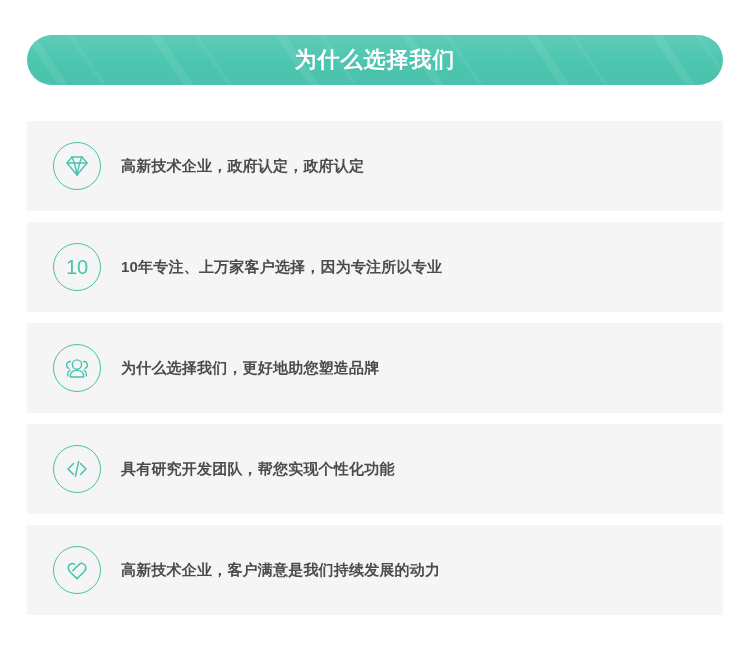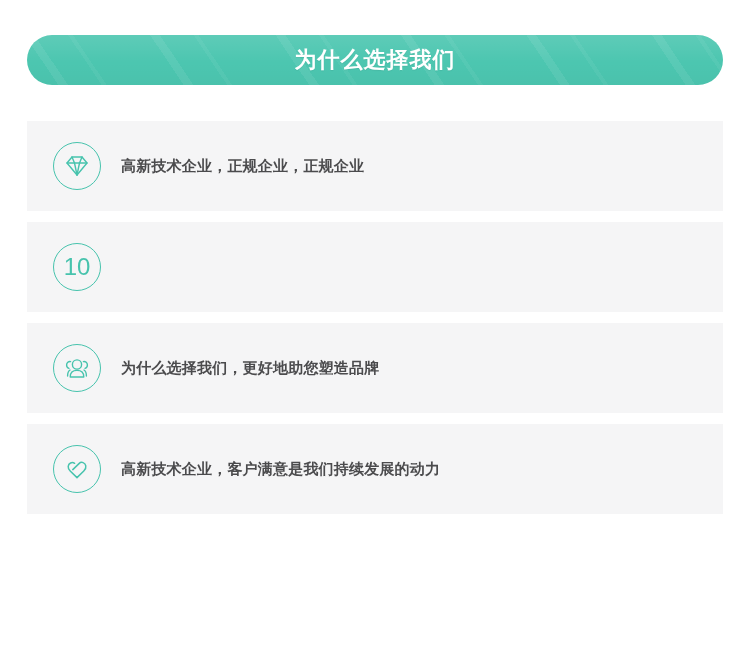--- a/index.html
+++ b/index.html
@@ -95,21 +95,21 @@
     display: flex;
     align-items: center;
     justify-content: center;
     box-sizing: border-box;
     color: #47c3ad;
   }
   .feature-icon svg {
     display: block;
   }
   .feature-icon .num-label {
-    font-size: 24px;
+    font-size: 20px;
     font-weight: normal;
     color: #47c3ad;
     letter-spacing: 0px;
     line-height: 1;
   }
   .feature-text {
     font-size: 15px;
     font-weight: bold;
     color: #4b4b4d;
     letter-spacing: 0.2px;
@@ -131,43 +131,54 @@
 
     <div class="feature-row">
       <span class="feature-icon">
         <svg width="28" height="28" viewBox="0 0 28 28" fill="none" stroke="currentColor" stroke-width="1.4" stroke-linejoin="round" stroke-linecap="round">
           <path d="M4 11 L9 5 L19 5 L24 11 L14 23 Z"></path>
           <path d="M4 11 L24 11"></path>
           <path d="M9 5 L11.5 11 L14 23"></path>
           <path d="M19 5 L16.5 11 L14 23"></path>
         </svg>
       </span>
-      <span class="feature-text">高新技术企业，正规企业，正规企业</span>
+      <span class="feature-text">高新技术企业，政府认定，政府认定</span>
     </div>
 
     <div class="feature-row">
       <span class="feature-icon">
         <span class="num-label">10</span>
       </span>
+      <span class="feature-text">10年专注、上万家客户选择，因为专注所以专业</span>
     </div>
 
     <div class="feature-row">
       <span class="feature-icon">
         <svg width="30" height="28" viewBox="0 0 30 28" fill="none" stroke="currentColor" stroke-width="1.4" stroke-linejoin="round" stroke-linecap="round">
           <circle cx="15" cy="10.5" r="4.6"></circle>
           <path d="M8.2 23 C8.2 18.6 11.2 16.4 15 16.4 C18.8 16.4 21.8 18.6 21.8 23 Z"></path>
           <path d="M8.6 7.6 C6.4 7.2 4.6 8.8 4.6 11 C4.6 12.6 5.5 13.9 6.9 14.4"></path>
           <path d="M5.6 22 C5.6 18.8 6.4 17 8 16"></path>
           <path d="M21.4 7.6 C23.6 7.2 25.4 8.8 25.4 11 C25.4 12.6 24.5 13.9 23.1 14.4"></path>
           <path d="M24.4 22 C24.4 18.8 23.6 17 22 16"></path>
         </svg>
       </span>
       <span class="feature-text">为什么选择我们，更好地助您塑造品牌</span>
     </div>
 
+    <div class="feature-row">
+      <span class="feature-icon">
+        <svg width="28" height="28" viewBox="0 0 28 28" fill="none" stroke="currentColor" stroke-width="1.5" stroke-linejoin="round" stroke-linecap="round">
+          <path d="M10.5 8.5 L5 14 L10.5 19.5"></path>
+          <path d="M17.5 8.5 L23 14 L17.5 19.5"></path>
+          <path d="M15.6 6.6 L12.4 21.4"></path>
+        </svg>
+      </span>
+      <span class="feature-text">具有研究开发团队，帮您实现个性化功能</span>
+    </div>
 
     <div class="feature-row">
       <span class="feature-icon">
         <svg width="28" height="28" viewBox="0 0 28 28" fill="none" stroke="currentColor" stroke-width="1.5" stroke-linejoin="round" stroke-linecap="round">
           <path d="M11.6 8.3 C9.0 6.6 5.6 8.2 5.2 11.4 C5.0 13.3 5.9 14.7 7.2 16.0 L14 22.6 L20.8 16.0 C22.4 14.4 23.2 12.8 22.8 10.8 C22.2 7.6 18.4 6.2 16.0 8.6 L9.8 14.6"></path>
         </svg>
       </span>
       <span class="feature-text">高新技术企业，客户满意是我们持续发展的动力</span>
     </div>
 

